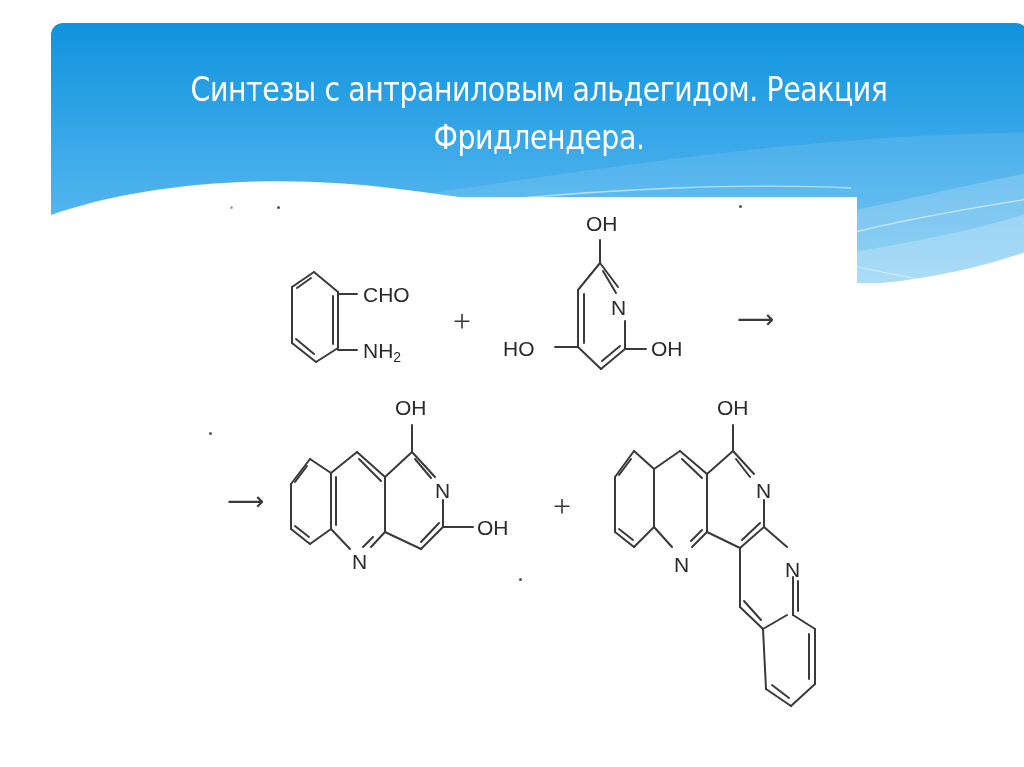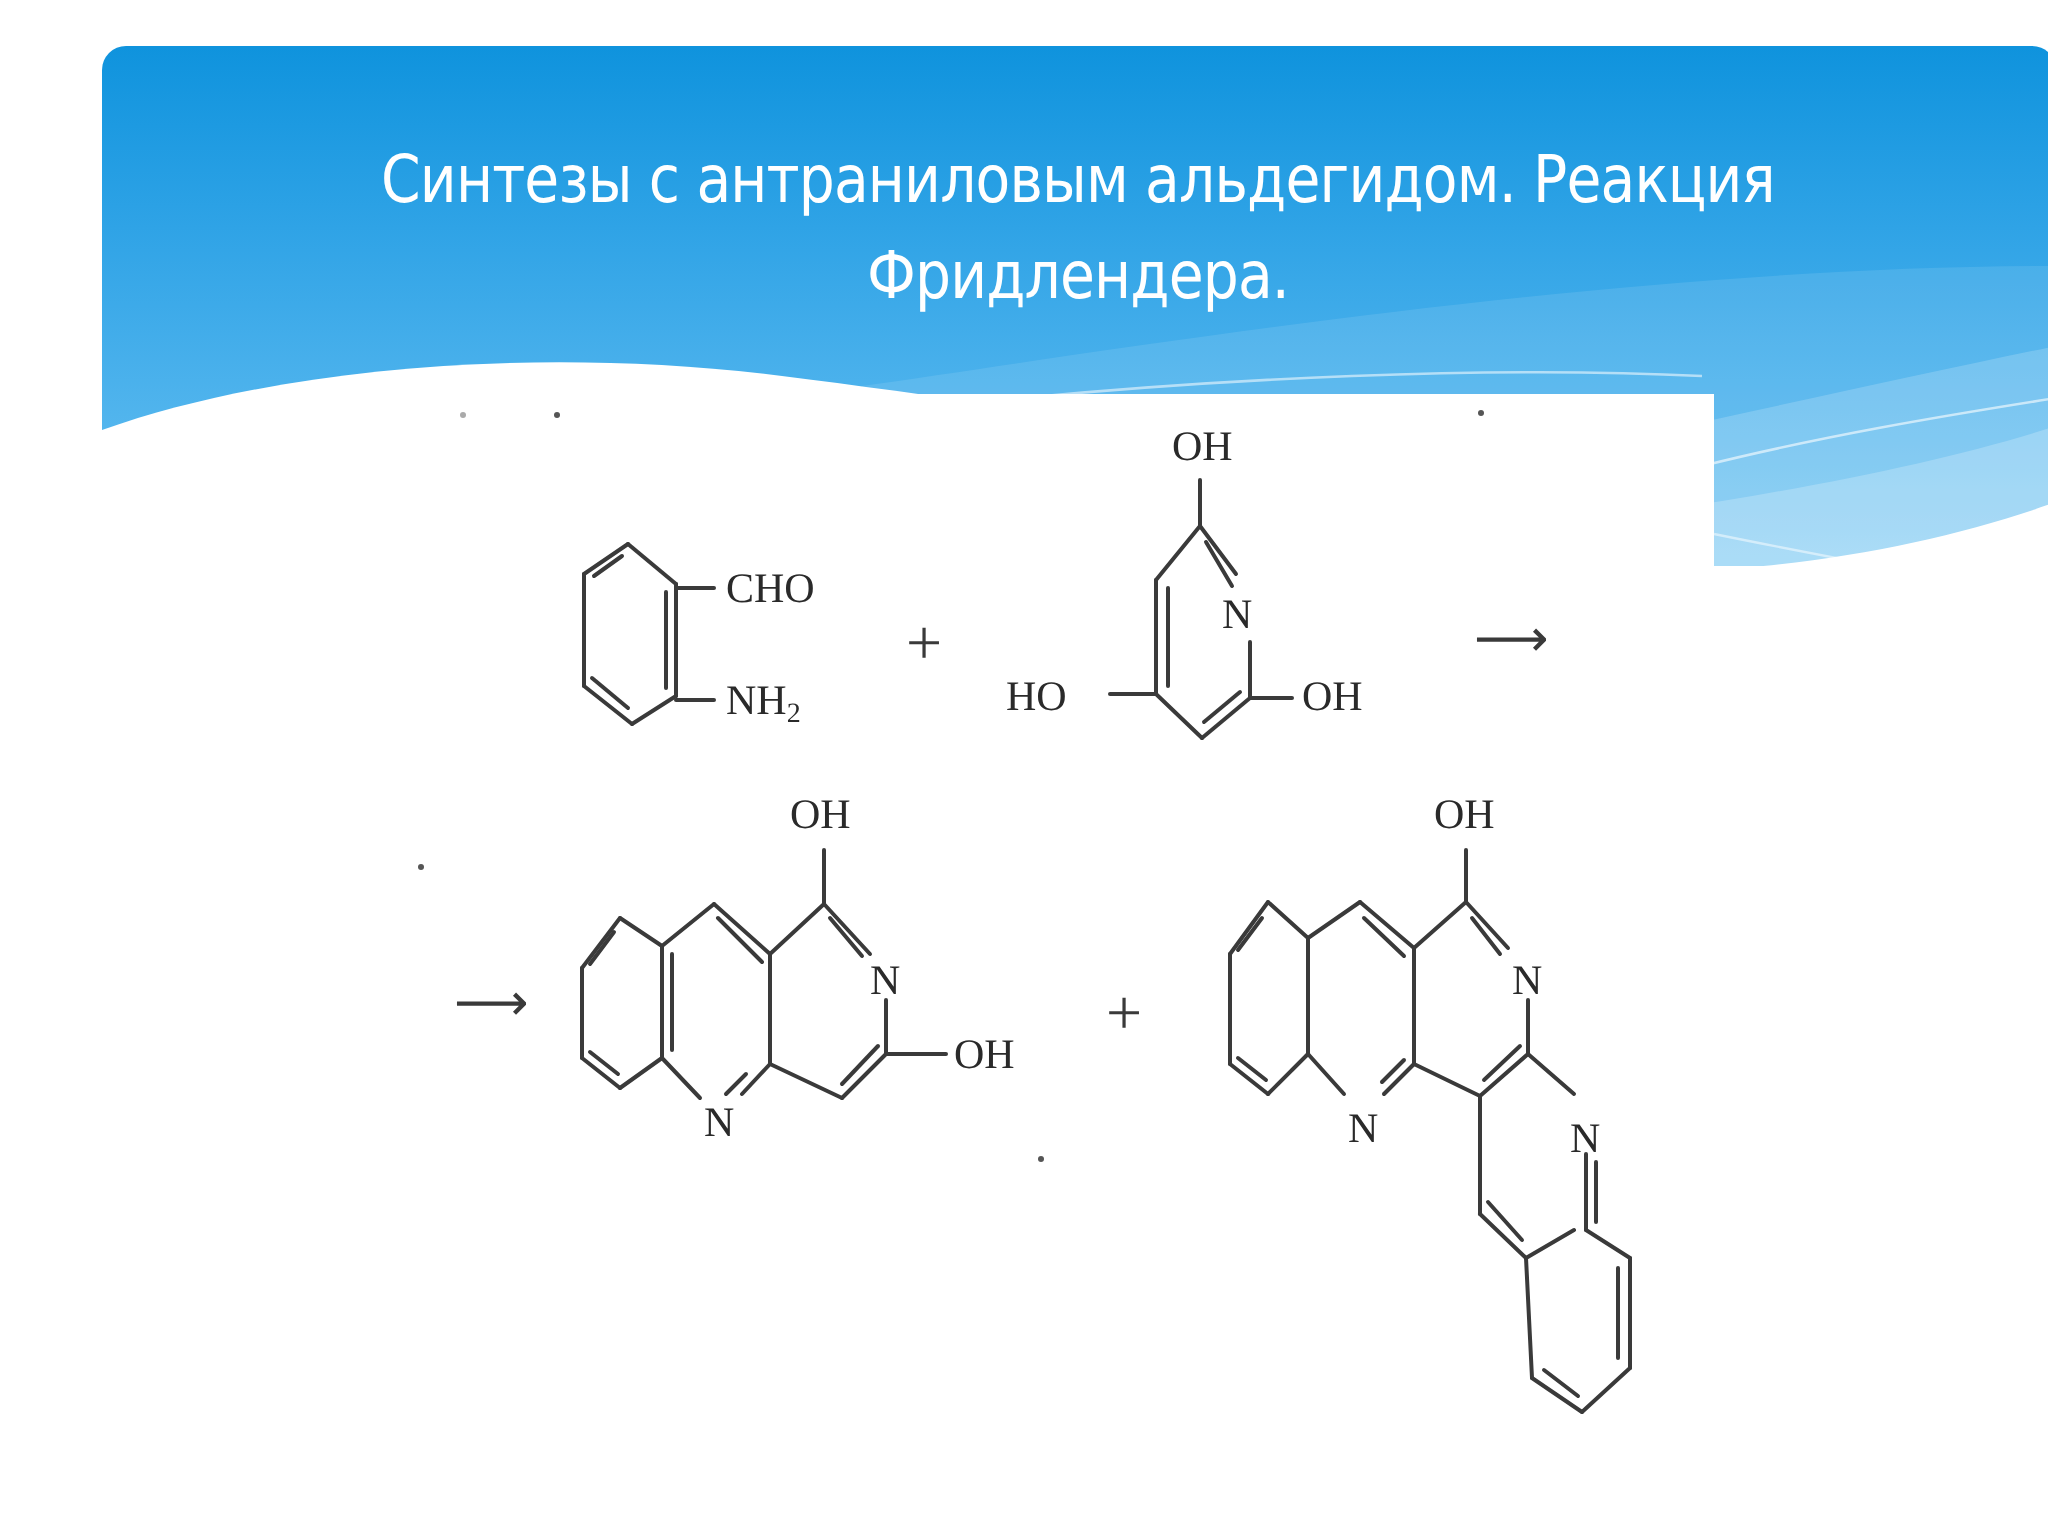--- a/index.html
+++ b/index.html
@@ -58,21 +58,21 @@
       width: 660px;
       height: 570px;
       background: #ffffff;
     }
     .scheme-image svg {
       position: absolute;
       left: 0; top: 0;
     }
     .chem-label {
       position: absolute;
-      font-family: Liberation Serif, serif;
+      font-family: Liberation Sans, sans-serif;
       font-size: 21px;
       color: #2a2a2a;
       line-height: 1;
       white-space: nowrap;
     }
     .chem-label sub {
       font-size: 14px;
       vertical-align: -4px;
     }
     .operator {

